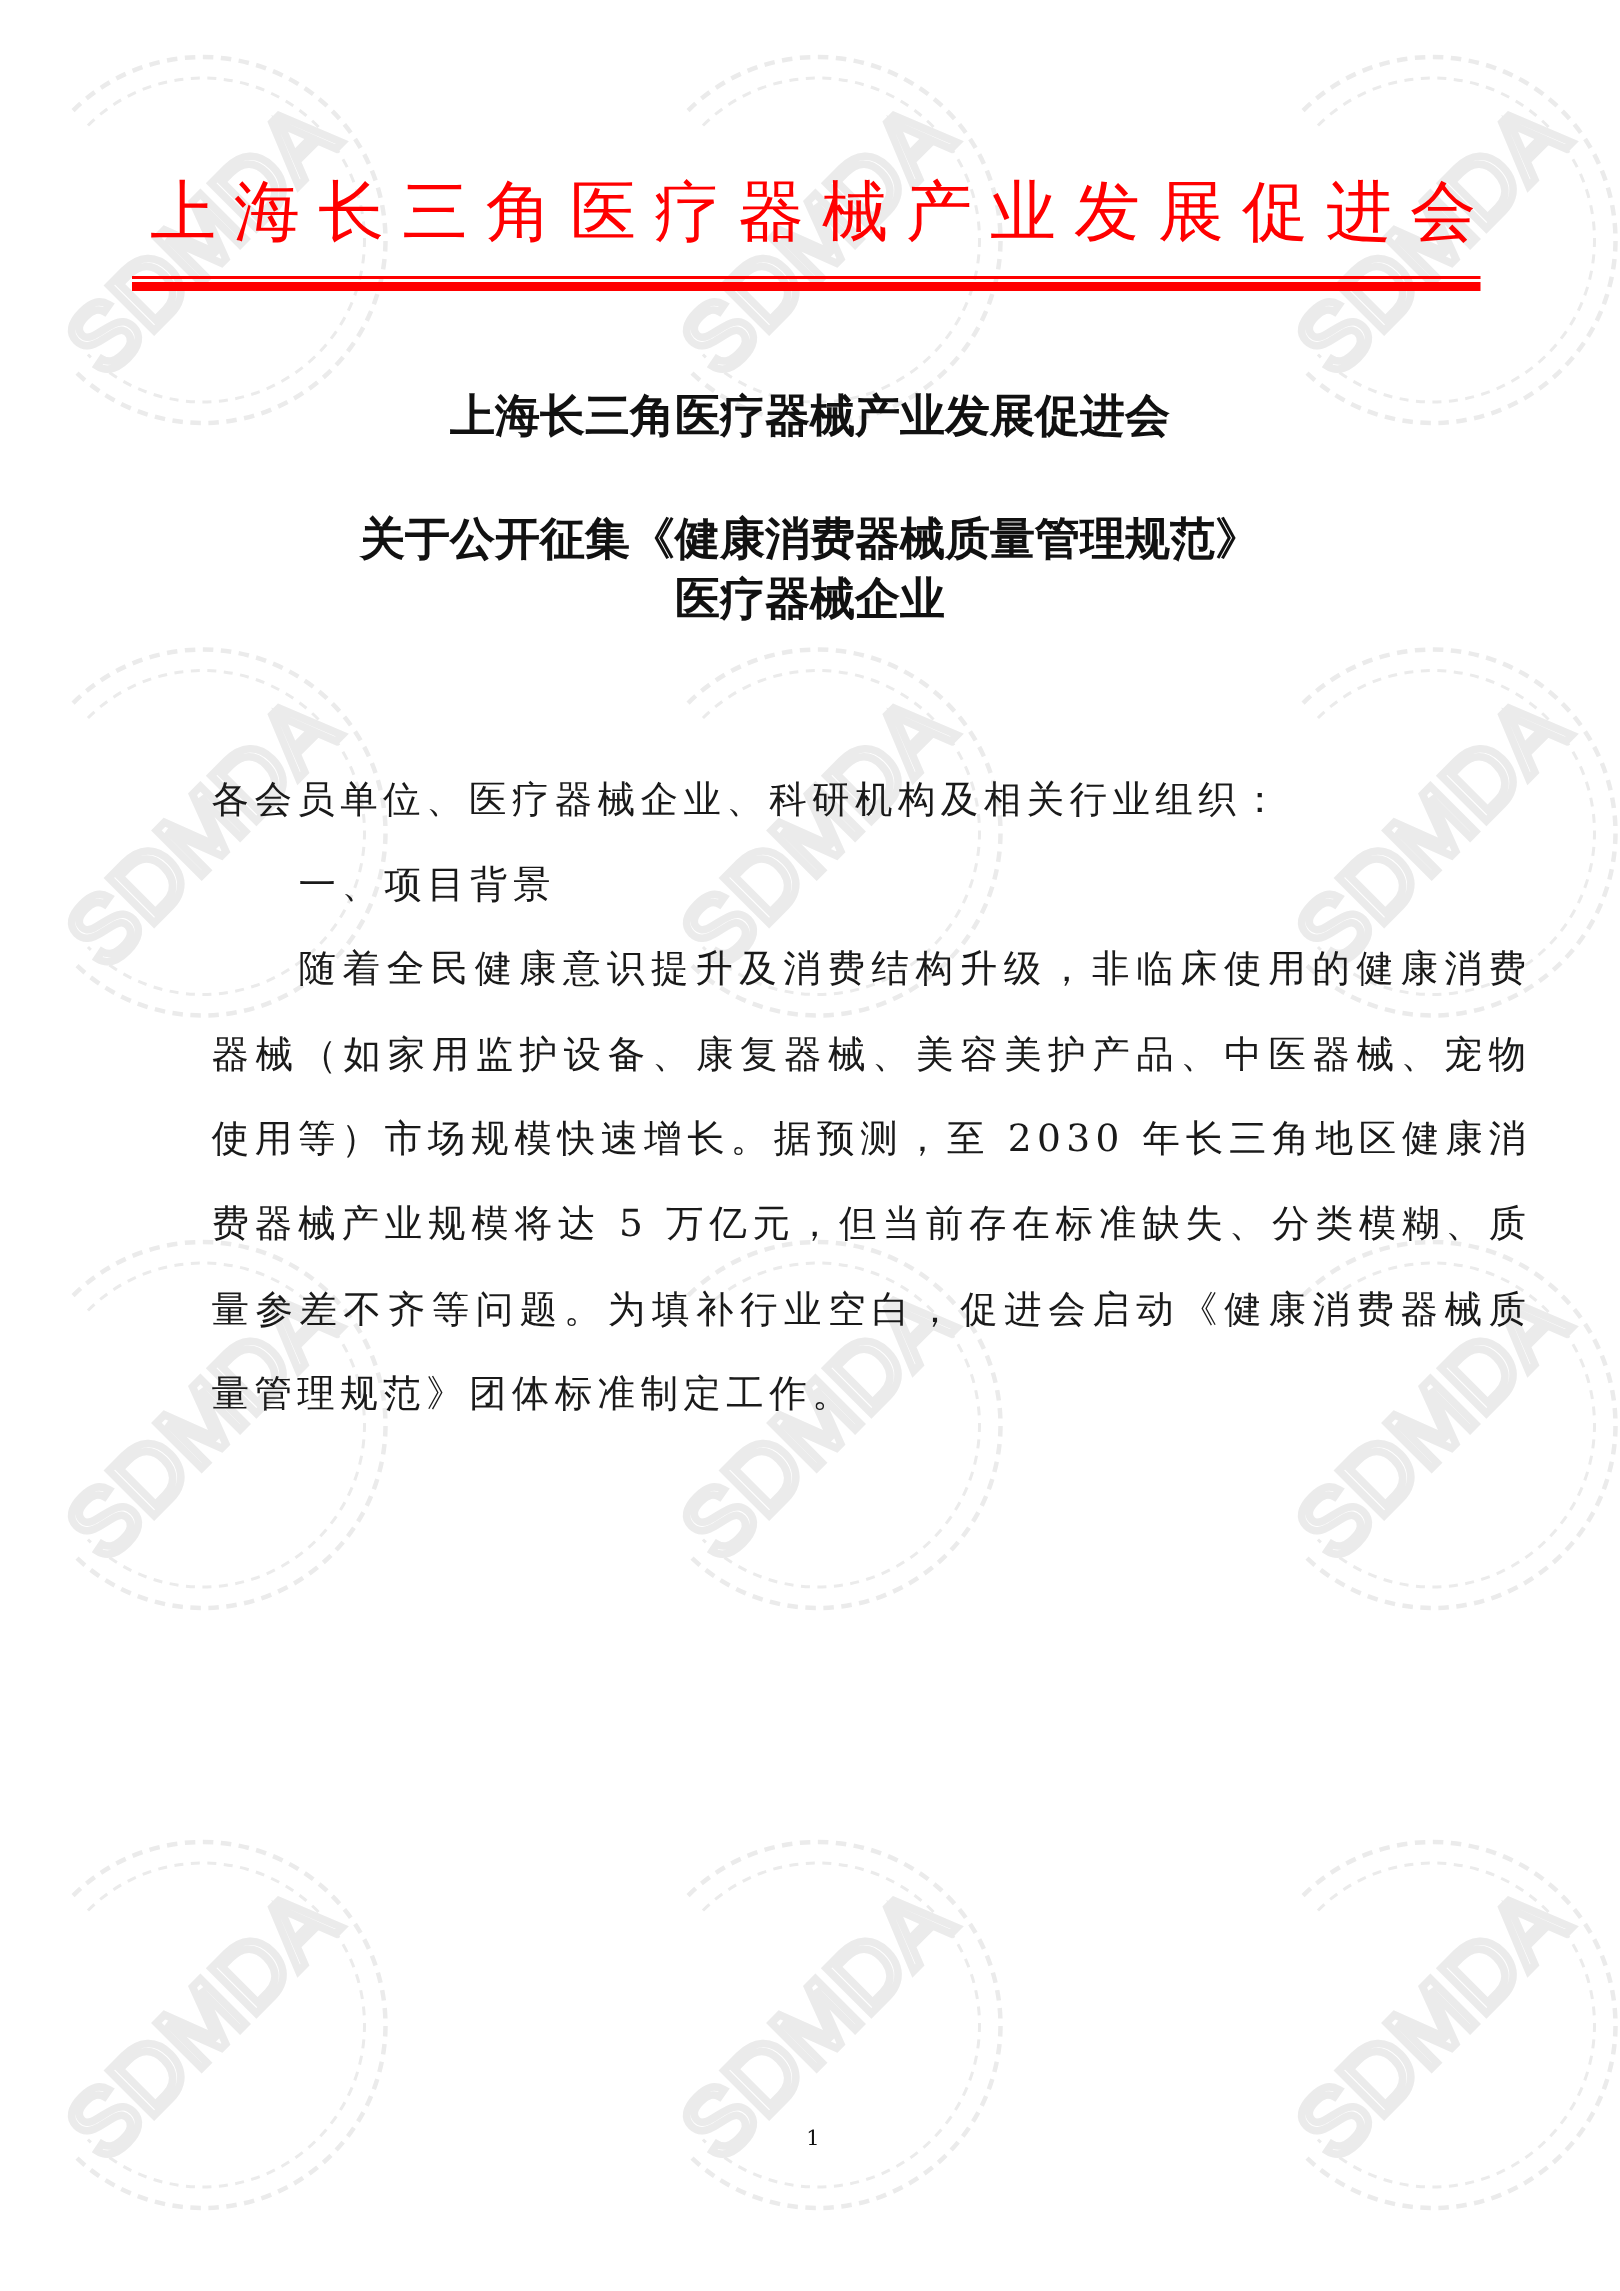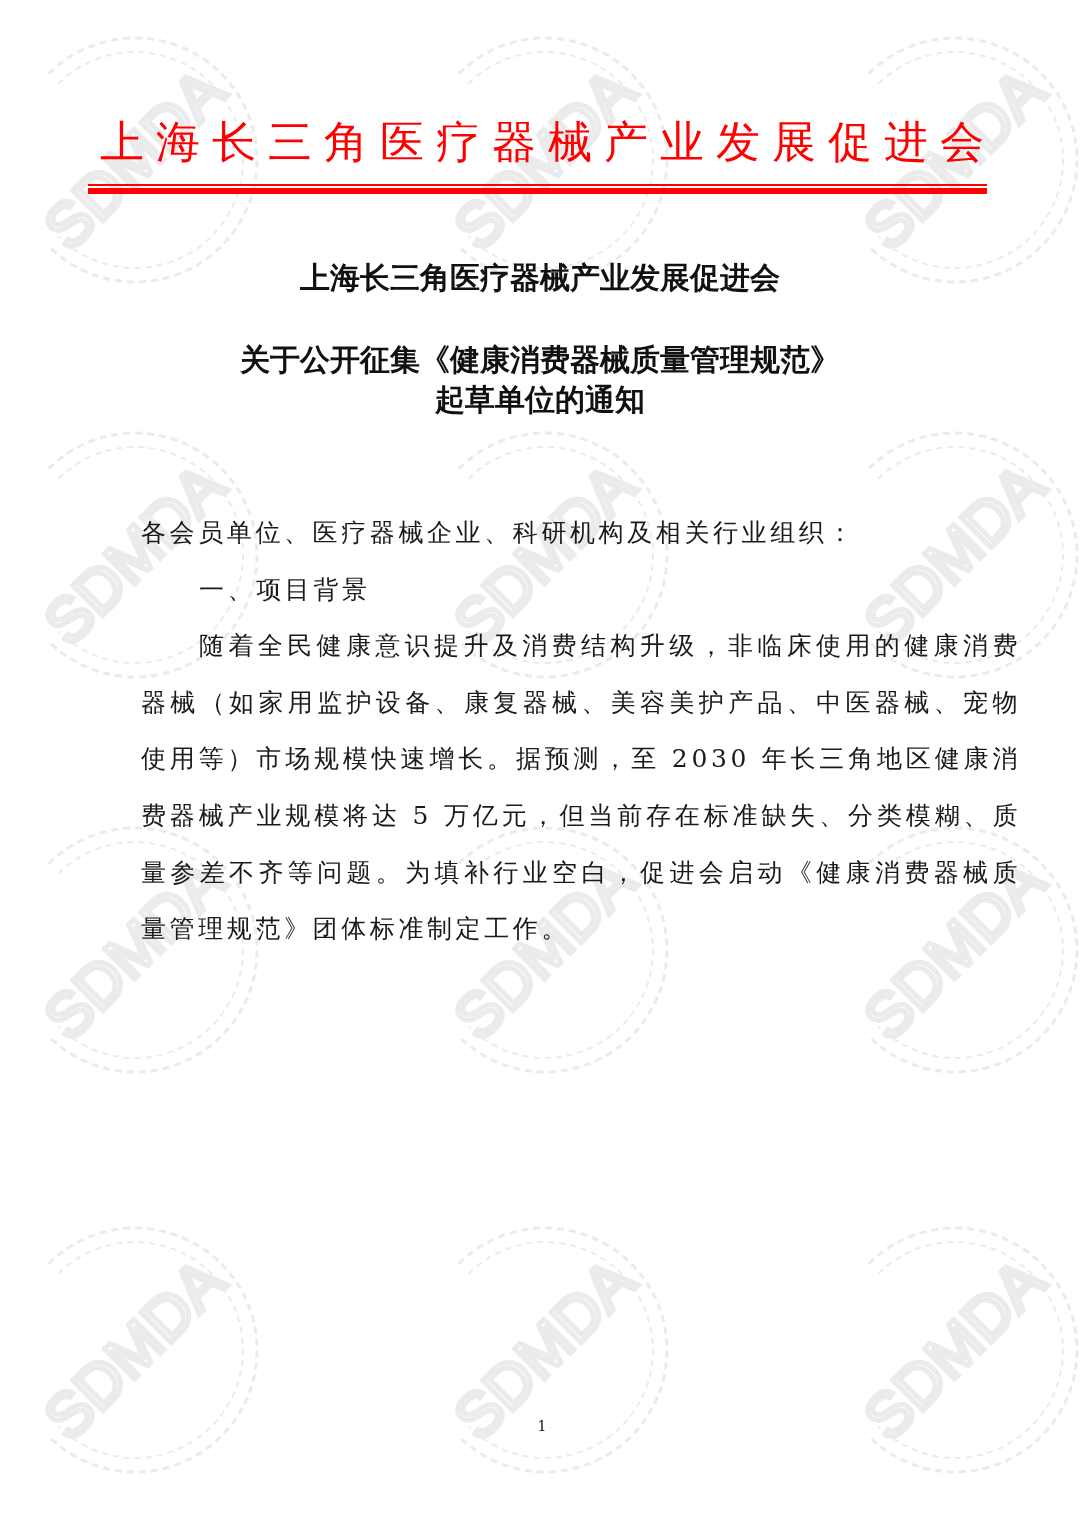--- a/index.html
+++ b/index.html
@@ -165,21 +165,21 @@
     </div>
 
   <div class="masthead">上海长三角医疗器械产业发展促进会</div>
   <div class="redline">
     <div class="thin"></div>
     <div class="thick"></div>
   </div>
 
   <div class="title t1">上海长三角医疗器械产业发展促进会</div>
   <div class="title t2">关于公开征集《健康消费器械质量管理规范》</div>
-  <div class="title t3">起草单位的通知</div>
+  <div class="title t3">医疗器械企业</div>
 
   <div class="body">
     <p>各会员单位、医疗器械企业、科研机构及相关行业组织：</p>
     <p class="heading">一、项目背景</p>
     <p class="indent">随着全民健康意识提升及消费结构升级，非临床使用的健康消费器械（如家用监护设备、康复器械、美容美护产品、中医器械、宠物使用等）市场规模快速增长。据预测，至 2030 年长三角地区健康消费器械产业规模将达 5 万亿元，但当前存在标准缺失、分类模糊、质量参差不齐等问题。为填补行业空白，促进会启动《健康消费器械质量管理规范》团体标准制定工作。</p>
   </div>
 
   <div class="page-number">1</div>
 </div>
 

